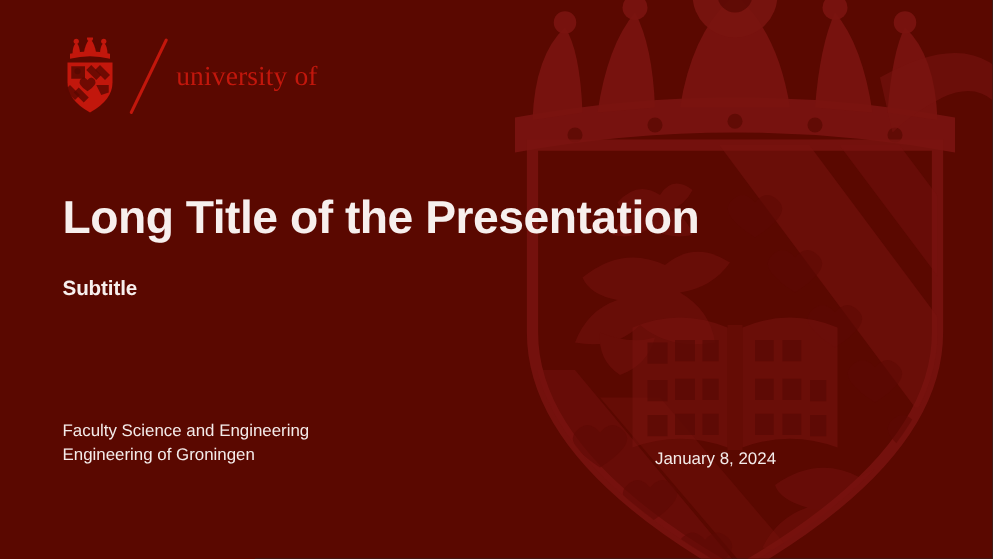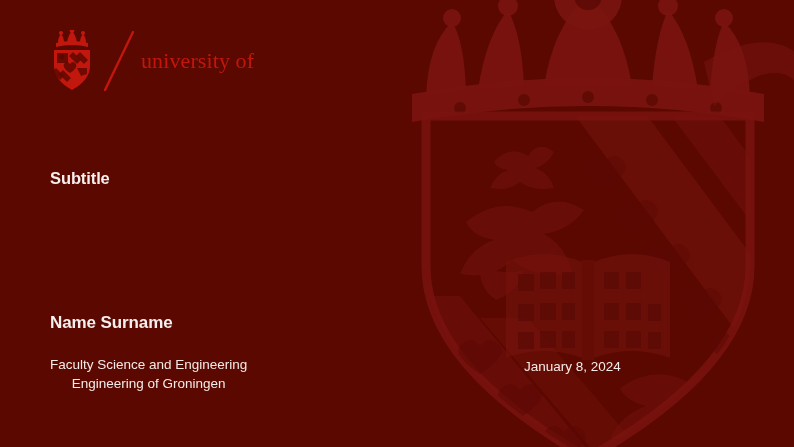--- a/index.html
+++ b/index.html
@@ -74,41 +74,40 @@
     font-weight: bold;
     letter-spacing: -0.4px;
     line-height: 1.05;
     white-space: nowrap;
   }
   #subtitle {
     color: #f7efed;
     font-size: 16.5px;
     font-weight: bold;
     letter-spacing: -0.1px;
-    margin-top: 14px;
+    margin-top: 28px;
   }
 
   
   #author-block {
     position: absolute;
     left: 50px;
     top: 313px;
   }
   #author-name {
     color: #f7efed;
     font-size: 17px;
     font-weight: bold;
     letter-spacing: -0.1px;
   }
   #affiliation {
     margin-top: 22px;
     color: #f4ebe9;
     font-size: 13.5px;
     line-height: 1.42;
-    text-align: center;
   }
   #affiliation div { display: block; }
 
   #date {
     position: absolute;
     left: 524px;
     top: 359px;
     color: #f4ebe9;
     font-size: 13.5px;
   }
@@ -255,25 +254,25 @@
         <line x1="4" y1="62" x2="32" y2="4" stroke="#c2170c" stroke-width="2.4" stroke-linecap="round"></line>
       </svg>
     </div>
 
     <div id="logo-wordmark">
       <span class="l1">university of</span>
     </div>
   </div>
 
   <div id="headline">
+    <div id="title">Long Title of the Presentation</div>
     <div id="subtitle">Subtitle</div>
   </div>
 
   <div id="author-block">
-    <div id="author-name">Name Surname</div>
     <div id="affiliation">
       <div>Faculty Science and Engineering</div>
       <div>Engineering of Groningen</div>
     </div>
   </div>
 
   <div id="date">January 8, 2024</div>
 
 </div>
 

